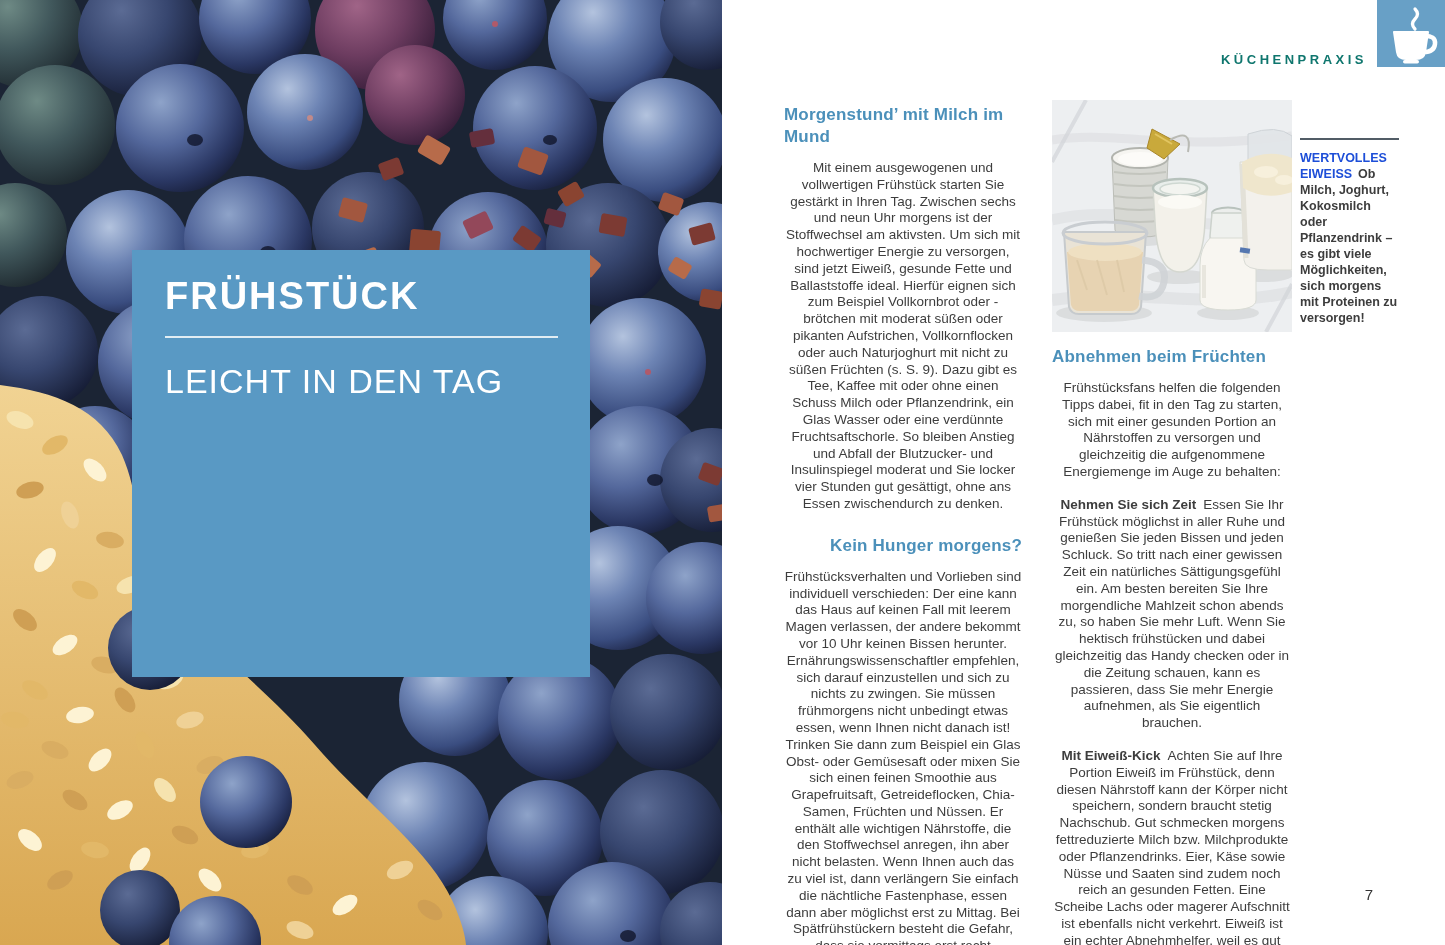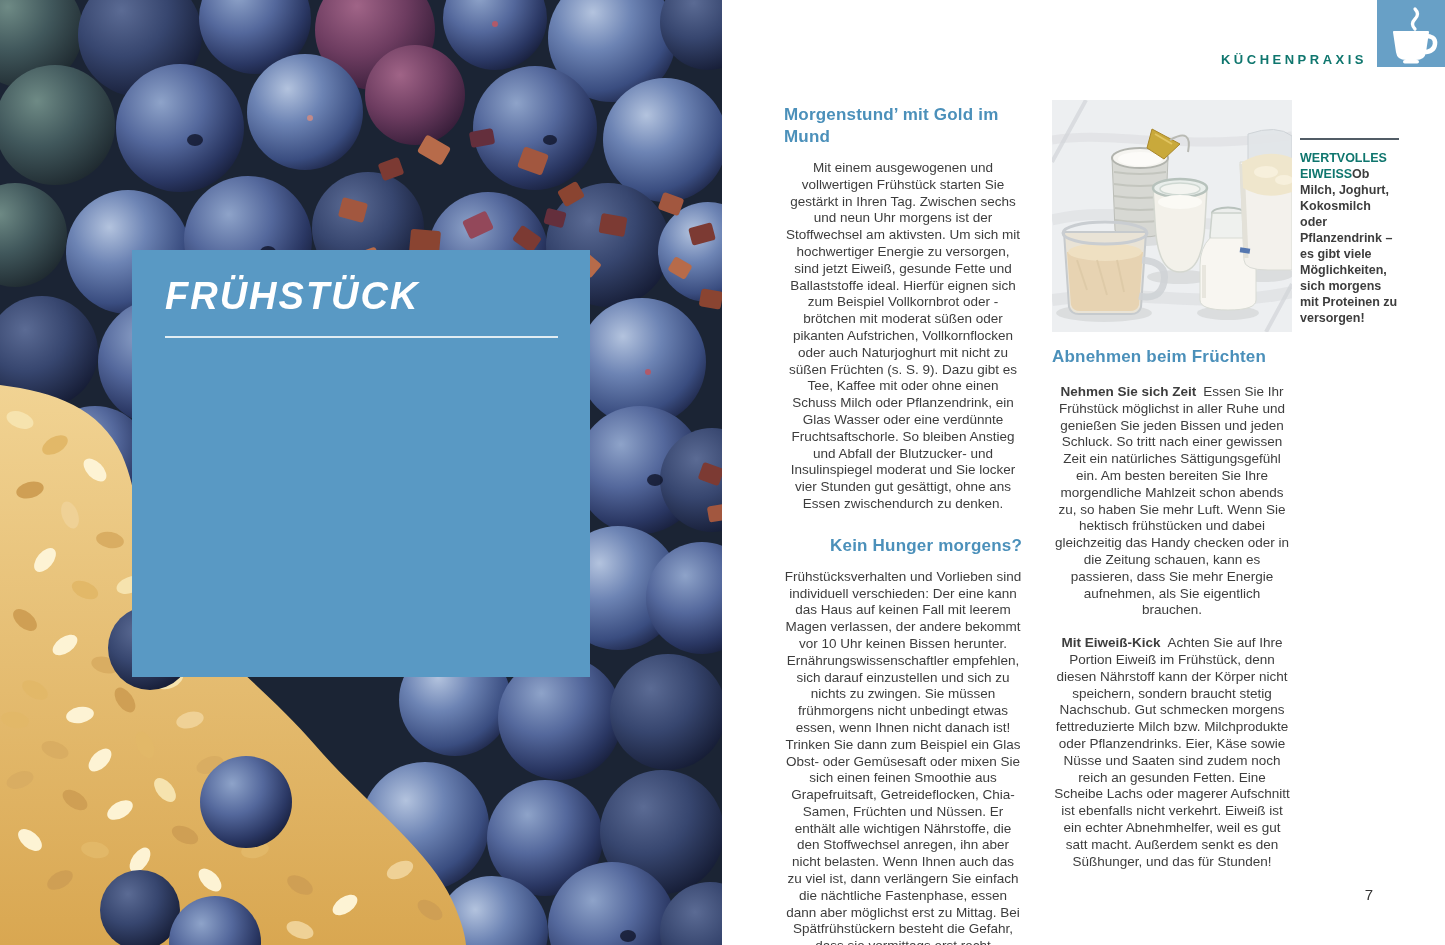--- a/index.html
+++ b/index.html
@@ -4,21 +4,21 @@
 <style>
   html,body{margin:0;padding:0;background:#ffffff;}
   .page{position:relative;width:1445px;height:945px;overflow:hidden;background:#fff;
         font-family:"Liberation Sans",sans-serif;color:#3d3d3d;}
   
   .photo-left{position:absolute;left:0;top:0;width:722px;height:945px;}
   .photo-left svg{display:block;}
   
   .chapter-box{position:absolute;left:132px;top:250px;width:458px;height:427px;
                box-sizing:border-box;padding:24px 30px 0 33px;color:#fff;}
-  .chapter-title{font-size:38px;font-weight:700;letter-spacing:2px;line-height:44px;font-style:italic;}
+  .chapter-title{font-size:38px;font-weight:700;letter-spacing:2px;line-height:44px;}
   .chapter-rule{width:393px;height:2px;background:#e9f1f6;opacity:.95;margin:18px 0 22px 0;}
   .chapter-sub{font-size:34px;font-weight:400;letter-spacing:1px;line-height:42px;
                font-stretch:condensed;}
   
   .runhead{position:absolute;top:52px;right:78px;font-size:13px;font-weight:700;
            letter-spacing:3.5px;color:#0f766e;}
   .corner-icon{position:absolute;top:0;right:0;width:68px;height:67px;}
   
   .col{position:absolute;font-size:13.5px;line-height:16.8px;}
   .col-left{left:784px;top:104px;width:238px;}
@@ -27,21 +27,21 @@
                margin:0;letter-spacing:.2px;}
   .col p{margin:12px 0 0 0;text-align:center;}
   .col .gap{margin-top:22px;text-align:right;}
   p.tip{margin-top:16px;}
   p.tip b{margin-right:7px;}
   .milk-photo{width:240px;height:232px;margin:0 0 14px 0;}
   
   .margin-note{position:absolute;left:1300px;top:138px;width:99px;
                border-top:2px solid #515c66;padding-top:10px;
                font-size:12.5px;line-height:16px;font-weight:700;color:#3d3d3d;}
-  .note-label{color:#0f766e;margin-right:0;}
+  .note-label{color:#1d4ed8;margin-right:6px;}
   
   .page-num{position:absolute;left:1356px;top:886px;width:26px;text-align:center;
             font-size:15px;color:#333;}
 </style>
 </head>
 <body>
 
 <div class="page">
 
   <div class="photo-left">
@@ -220,35 +220,36 @@
       <circle cx="150" cy="648" r="42" fill="url(#b3)"></circle>
       <circle cx="246" cy="802" r="46" fill="url(#b1)"></circle>
       <circle cx="140" cy="910" r="40" fill="url(#b3)"></circle>
       <circle cx="215" cy="942" r="46" fill="url(#b1)"></circle>
     </svg>
   </div>
 
   <div class="chapter-box" style="background:#5999c4;">
     <div class="chapter-title">FRÜHSTÜCK</div>
     <div class="chapter-rule"></div>
+    <div class="chapter-sub">LEICHT IN DEN TAG</div>
   </div>
 
   <div class="runhead">KÜCHENPRAXIS</div>
   <div class="corner-icon">
     <svg width="68" height="67" viewBox="0 0 68 67">
       <rect width="68" height="67" fill="#68a0c6"></rect>
       <path d="M38,9 q5,5 0,10 q-5,5 0,10" fill="none" stroke="#ffffff" stroke-width="3.2" stroke-linecap="round"></path>
       <path d="M46,36 Q59,35 58,44 Q57,53 44,52" fill="none" stroke="#ffffff" stroke-width="4.5"></path>
       <path d="M17,32 L51,32 L48,52 Q47,59 39,59 L29,59 Q21,59 20,52 Z" fill="#ffffff" stroke="#ffffff" stroke-width="2" stroke-linejoin="round"></path>
       <rect x="26" y="60" width="16" height="3.5" rx="1.7" fill="#ffffff"></rect>
     </svg>
   </div>
 
   <div class="col col-left">
-    <h2 class="blue-head">Morgenstund’ mit Gold im Mund</h2>
+    <h2 class="blue-head">Morgenstund’ mit Milch im Mund</h2>
     <p>Mit einem ausgewogenen und vollwertigen Frühstück starten Sie gestärkt in Ihren Tag. Zwischen sechs und neun Uhr morgens ist der Stoffwechsel am aktivsten. Um sich mit hochwertiger Energie zu versorgen, sind jetzt Eiweiß, gesunde Fette und Ballaststoffe ideal. Hierfür eignen sich zum Beispiel Vollkornbrot oder -brötchen mit moderat süßen oder pikanten Aufstrichen, Vollkornflocken oder auch Naturjoghurt mit nicht zu süßen Früchten (s. S. 9). Dazu gibt es Tee, Kaffee mit oder ohne einen Schuss Milch oder Pflanzendrink, ein Glas Wasser oder eine verdünnte Fruchtsaftschorle. So bleiben Anstieg und Abfall der Blutzucker- und Insulinspiegel moderat und Sie locker vier Stunden gut gesättigt, ohne ans Essen zwischendurch zu denken.</p>
     <h2 class="blue-head gap">Kein Hunger morgens?</h2>
     <p>Frühstücksverhalten und Vorlieben sind individuell verschieden: Der eine kann das Haus auf keinen Fall mit leerem Magen verlassen, der andere bekommt vor 10 Uhr keinen Bissen herunter. Ernährungswissenschaftler empfehlen, sich darauf einzustellen und sich zu nichts zu zwingen. Sie müssen frühmorgens nicht unbedingt etwas essen, wenn Ihnen nicht danach ist! Trinken Sie dann zum Beispiel ein Glas Obst- oder Gemüsesaft oder mixen Sie sich einen feinen Smoothie aus Grapefruitsaft, Getreideflocken, Chia-Samen, Früchten und Nüssen. Er enthält alle wichtigen Nährstoffe, die den Stoffwechsel anregen, ihn aber nicht belasten. Wenn Ihnen auch das zu viel ist, dann verlängern Sie einfach die nächtliche Fastenphase, essen dann aber möglichst erst zu Mittag. Bei Spätfrühstückern besteht die Gefahr, dass sie vormittags erst recht zuschlagen. Nur allzu leicht verliert man so die Tagesenergiemenge aus dem Blick. Das Einzige, was jedoch zählt, ist die Gesamtmenge an aufgenommenen Kalorien pro Tag, nicht aber, wann man diese nachtankt.</p>
   </div>
 
   <div class="col col-right">
     <div class="milk-photo">
       <svg width="240" height="232" viewBox="0 0 240 232">
         <rect width="240" height="232" fill="#edeff1"></rect>
         <path d="M0,40 C60,30 120,52 240,36" fill="none" stroke="#dee0e3" stroke-width="9" opacity=".7"></path>
@@ -292,20 +293,21 @@
         <path d="M196,34 Q225,24 240,36 L240,66 L196,60 Z" fill="#e2e6e9" stroke="#cdd2d6" stroke-width="1" opacity=".95"></path>
         <path d="M188,62 L192,160 Q192,170 216,170 L240,170 L240,62 Z" fill="#f3f1ec" stroke="#d9dbd5" stroke-width="1"></path>
         <path d="M190,64 L194,158" stroke="#e3e1d8" stroke-width="5"></path>
         <path d="M190,62 Q215,48 240,58 L240,92 Q214,101 191,88 Z" fill="#efe6cc"></path>
         <ellipse cx="214" cy="72" rx="12" ry="6" fill="#f7f0dc"></ellipse>
         <ellipse cx="232" cy="80" rx="9" ry="5" fill="#f7f0dc"></ellipse>
         <rect x="188" y="148" width="10" height="5" fill="#5577b0" transform="rotate(8 193 150)"></rect>
       </svg>
     </div>
     <h2 class="blue-head">Abnehmen beim Früchten</h2>
+    <p>Frühstücksfans helfen die folgenden Tipps dabei, fit in den Tag zu starten, sich mit einer gesunden Portion an Nährstoffen zu versorgen und gleichzeitig die aufgenommene Energiemenge im Auge zu behalten:</p>
     <p class="tip"><b>Nehmen Sie sich Zeit</b><span>Essen Sie Ihr Frühstück möglichst in aller Ruhe und genießen Sie jeden Bissen und jeden Schluck. So tritt nach einer gewissen Zeit ein natürliches Sättigungsgefühl ein. Am besten bereiten Sie Ihre morgendliche Mahlzeit schon abends zu, so haben Sie mehr Luft. Wenn Sie hektisch frühstücken und dabei gleichzeitig das Handy checken oder in die Zeitung schauen, kann es passieren, dass Sie mehr Energie aufnehmen, als Sie eigentlich brauchen.</span></p>
     <p class="tip"><b>Mit Eiweiß-Kick</b><span>Achten Sie auf Ihre Portion Eiweiß im Frühstück, denn diesen Nährstoff kann der Körper nicht speichern, sondern braucht stetig Nachschub. Gut schmecken morgens fettreduzierte Milch bzw. Milchprodukte oder Pflanzendrinks. Eier, Käse sowie Nüsse und Saaten sind zudem noch reich an gesunden Fetten. Eine Scheibe Lachs oder magerer Aufschnitt ist ebenfalls nicht verkehrt. Eiweiß ist ein echter Abnehmhelfer, weil es gut satt macht. Außerdem senkt es den Süßhunger, und das für Stunden!</span></p>
   </div>
 
   <aside class="margin-note">
     <span class="note-label">WERTVOLLES EIWEISS</span><span>Ob Milch, Joghurt, Kokosmilch oder Pflanzendrink – es gibt viele Möglichkeiten, sich morgens mit Proteinen zu versorgen!</span>
   </aside>
 
   <div class="page-num">7</div>
 

